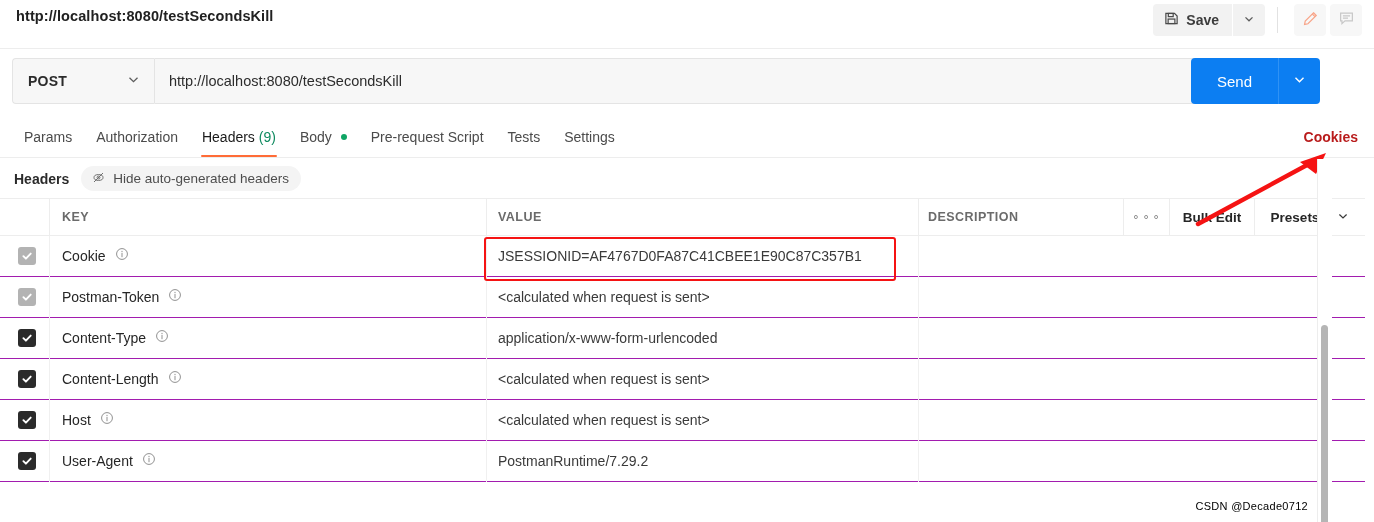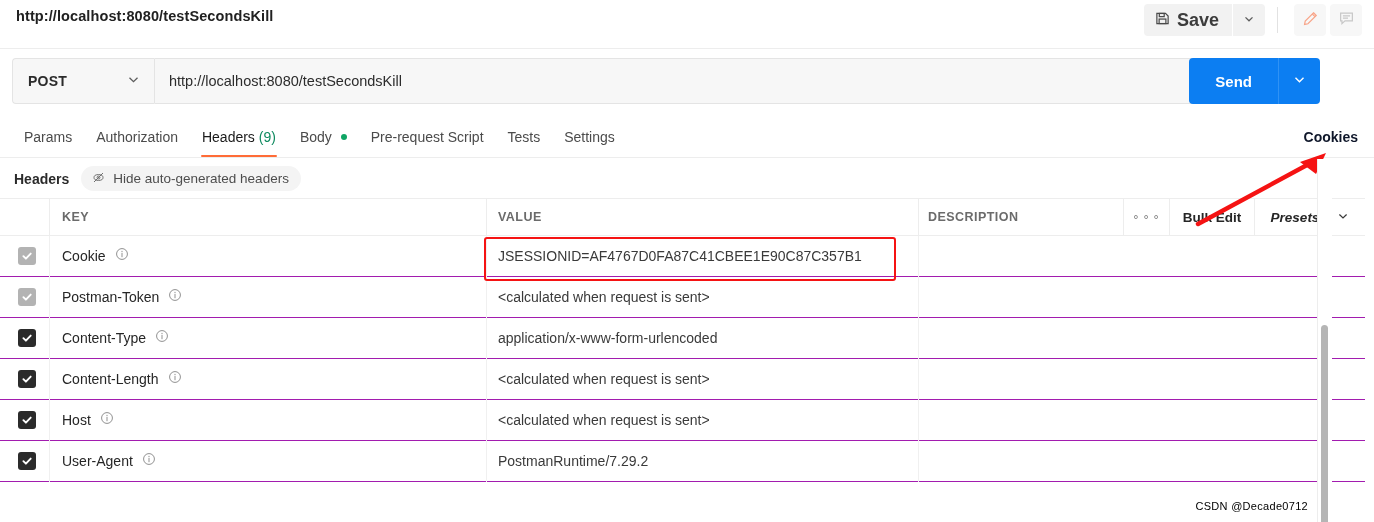--- a/index.html
+++ b/index.html
@@ -24,21 +24,21 @@
   }
   .topbar-right {
     position: absolute; right: 12px; top: 4px;
     display: flex; align-items: center; gap: 0;
   }
   .save-group { display: flex; align-items: center; }
   .save-btn {
     display: flex; align-items: center; gap: 7px;
     background: #f2f2f2; border: none; border-radius: 4px 0 0 4px;
     height: 32px; padding: 0 13px 0 11px; cursor: pointer;
-    font-size: 18px; font-weight: bold; color: #3c3c3c;
+    font-size: 14px; font-weight: bold; color: #3c3c3c;
     font-family: "Liberation Sans", sans-serif;
   }
   .save-caret {
     background: #f2f2f2; border: none; border-radius: 0 4px 4px 0;
     height: 32px; width: 32px; cursor: pointer;
     display: flex; align-items: center; justify-content: center;
     margin-left: 1px;
   }
   .vsep { width: 1px; height: 26px; background: #e2e2e2; margin: 0 12px; }
   .icon-btn {
@@ -62,21 +62,21 @@
     width: 1081px; height: 46px; background: #f7f7f7;
     border: 1px solid #e4e4e4; border-radius: 0 4px 4px 0;
     display: flex; align-items: center; padding: 0 14px;
   }
   .url-text { font-size: 14.5px; color: #2c2c2c; }
 
   .send-group { position: absolute; right: 12px; top: 58px; display: flex; }
   .send-btn {
     background: #0c7ef2; border: none; color: #fff;
     height: 46px; padding: 0 26px; border-radius: 4px 0 0 4px;
-    font-size: 15px; font-weight: bold; cursor: pointer;
+    font-size: 15px; font-weight: normal; cursor: pointer;
     font-family: "Liberation Sans", sans-serif;
   }
   .send-caret {
     background: #0c7ef2; border: none; border-left: 1px solid #2f92f5;
     height: 46px; width: 42px; border-radius: 0 4px 4px 0; cursor: pointer;
     display: flex; align-items: center; justify-content: center;
   }
 
   
   .tabs {
@@ -93,21 +93,21 @@
     content: ""; position: absolute; left: 11px; right: 11px; bottom: 0;
     height: 2.5px; background: #ff6c37; border-radius: 2px;
   }
   .tab .cnt { color: #0f8a5f; }
   .tab .greendot {
     display: inline-block; width: 6px; height: 6px; border-radius: 50%;
     background: #0fa564; margin-left: 5px; vertical-align: 2px;
   }
   .cookies-link {
     position: absolute; right: 16px; top: 10px;
-    font-size: 14px; font-weight: bold; color: #0f172a; cursor: pointer;
+    font-size: 14px; font-weight: bold; color: #b91c1c; cursor: pointer;
   }
 
   
   .subbar {
     position: absolute; left: 0; top: 159px; width: 1374px; height: 39px;
     display: flex; align-items: center; padding-left: 14px;
   }
   .subbar-title { font-size: 14px; font-weight: bold; color: #2b2b2b; margin-right: 12px; }
   .hide-pill {
     display: flex; align-items: center; gap: 7px;
@@ -128,21 +128,21 @@
            display: flex; align-items: center; padding-left: 12px; }
   .c-val { width: 432px; flex: none; border-right: 1px solid #ededed; height: 38px;
            display: flex; align-items: center; padding-left: 11px; }
   .c-desc { width: 205px; flex: none; border-right: 1px solid #ededed; height: 38px;
             display: flex; align-items: center; padding-left: 9px; }
   .c-dots { width: 46px; flex: none; border-right: 1px solid #ededed; height: 38px;
             display: flex; align-items: center; justify-content: center; cursor: pointer; }
   .c-bulk { width: 85px; flex: none; border-right: 1px solid #ededed; height: 38px;
             display: flex; align-items: center; justify-content: center; cursor: pointer; }
   .c-preset { width: 110px; flex: none; height: 38px;
-              display: flex; align-items: center; justify-content: center; gap: 18px; cursor: pointer; font-style: italic; }
+              display: flex; align-items: center; justify-content: center; gap: 18px; cursor: pointer; }
   .colhead { font-size: 12.5px; font-weight: bold; color: #6b6b6b; letter-spacing: .45px; }
   .bulk-txt { font-size: 13.5px; font-weight: bold; color: #262626; }
   .preset-txt { font-size: 13.5px; font-weight: bold; color: #262626; }
   .dots { font-size: 11px; color: #8a8a8a; letter-spacing: 1px; }
 
   .trow { display: flex; height: 41px; align-items: center; border-bottom: 1px solid #a21caf; }
   .r-chk { width: 50px; flex: none; height: 41px; border-right: 1px solid #f0f0f0;
            display: flex; align-items: center; justify-content: flex-end; padding-right: 13px; }
   .r-key { width: 437px; flex: none; height: 41px; border-right: 1px solid #f0f0f0;
            display: flex; align-items: center; padding-left: 12px; gap: 9px; }

